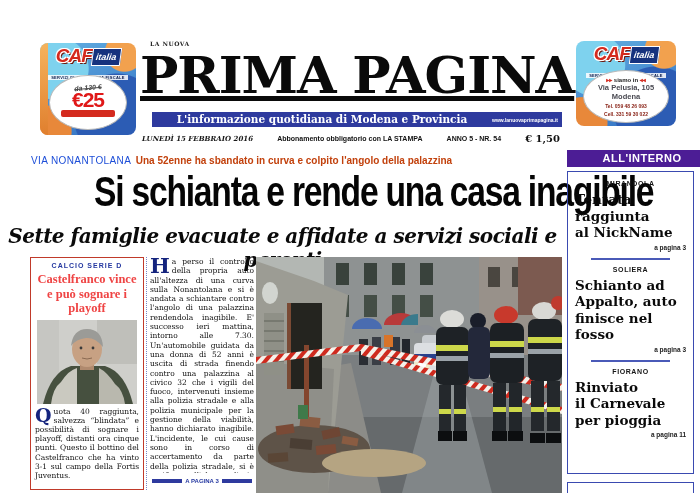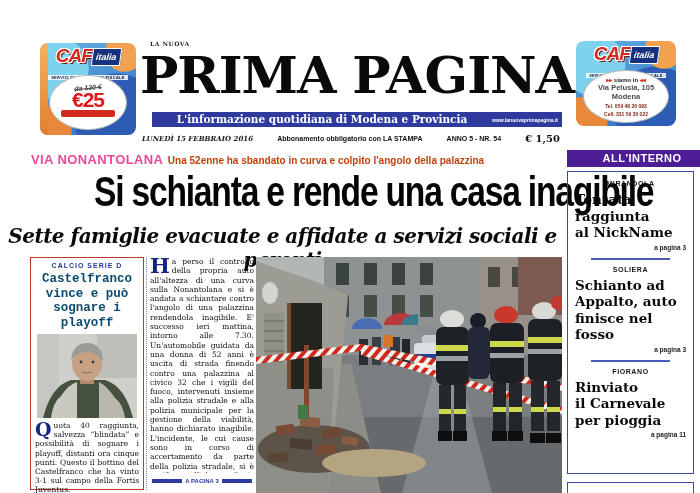--- a/index.html
+++ b/index.html
@@ -31,45 +31,45 @@
   .pricebanner{margin:2px auto 0;width:54px;height:7px;background:#d42a1e;border-radius:2px;}
   .oval-r{left:7px;top:29px;width:86px;height:53px;}
   .siamo{font-size:6px;font-weight:bold;color:#222;margin-top:6px;line-height:7px;}
   .siamo .arr{color:#d42a1e;font-size:6px;}
   .addr{font-size:7.5px;font-weight:bold;color:#4a4a52;line-height:8.5px;}
   .tel{font-size:5px;font-weight:bold;color:#8a2418;line-height:6px;margin-top:2px;}
 
   
   .overline{left:150px;top:40px;font-family:"DejaVu Serif",serif;font-size:6px;font-weight:bold;color:#222;letter-spacing:.5px;}
   .mast-title{left:140px;top:44px;width:422px;text-align:center;font-family:"DejaVu Serif",serif;font-weight:bold;
-    font-size:51px;line-height:62px;color:#0a0a0a;letter-spacing:-1px;white-space:nowrap;}
+    font-size:51px;line-height:62px;color:#0a0a0a;letter-spacing:-1px;white-space:nowrap;text-decoration:underline;}
   .tagline-bar{left:152px;top:112px;width:410px;height:15px;background:#2e3a9e;color:#fff;}
   .tagline{position:absolute;left:0;right:70px;top:0;height:22px;line-height:15px;text-align:center;
     font-family:"DejaVu Serif",serif;font-weight:bold;font-size:10.5px;}
   .website{position:absolute;right:4px;top:5px;font-size:5px;font-weight:bold;color:#fff;}
   .dateline{left:140px;top:130px;width:422px;height:16px;display:flex;align-items:center;justify-content:space-between;padding:0 2px;box-sizing:border-box;}
   .dl-date{font-family:"DejaVu Serif",serif;font-weight:bold;font-style:italic;font-size:7px;color:#1a1a1a;}
   .dl-sub{font-weight:bold;font-size:7px;color:#111;}
   .dl-issue{font-weight:bold;font-size:7px;color:#111;}
   .dl-price{font-family:"DejaVu Serif",serif;font-weight:bold;font-size:10px;color:#111;}
 
   
   .kicker{left:31px;top:150px;width:532px;white-space:nowrap;}
-  .kicker-tag{color:#ec4899;font-weight:bold;font-size:13px;letter-spacing:.4px;}
+  .kicker-tag{color:#1d4ed8;font-weight:normal;font-size:10px;letter-spacing:.4px;}
   .kicker-text{color:#c2410c;font-weight:bold;font-size:10px;}
   .headline{left:0;top:166px;width:565px;text-align:center;padding-left:24px;}
   .headline span{display:inline-block;white-space:nowrap;font-weight:bold;font-size:42px;letter-spacing:-1.5px;
     color:#050505;transform:scaleX(.8);transform-origin:50% 50%;line-height:52px;}
   .subheadline{left:0;top:224px;width:565px;text-align:center;font-family:"DejaVu Serif",serif;font-style:italic;
     font-weight:bold;font-size:20px;color:#0a0a0a;letter-spacing:-.5px;}
 
   
   .sports-box{left:30px;top:257px;width:114px;height:233px;border:1px solid #c03a2a;box-sizing:border-box;padding:4px 4px;}
   .sports-sec{color:#2437a0;font-weight:bold;font-size:7px;letter-spacing:1px;text-align:center;}
-  .sports-title{color:#0c4a6e;font-family:Liberation Mono, monospace;font-weight:bold;font-size:12.5px;line-height:14.5px;text-align:center;margin-top:3px;}
+  .sports-title{color:#ef4444;font-family:Liberation Serif, serif;font-weight:bold;font-size:12.5px;line-height:14.5px;text-align:center;margin-top:3px;}
   .portrait{display:block;margin:4px auto 3px;}
   .smallbody{font-family:"DejaVu Serif",serif;font-size:7.5px;line-height:9.2px;text-align:justify;color:#111;}
   .dc{float:left;font-family:"DejaVu Serif",serif;font-weight:bold;font-size:19px;line-height:17px;padding-right:2px;color:#15247e;}
 
   .colrule{left:146px;top:257px;height:233px;width:0;border-left:1px dotted #7a86c8;}
 
   
   .article{left:150px;top:257px;width:104px;height:216px;overflow:hidden;}
   .article-body{font-family:"DejaVu Serif",serif;font-size:7.5px;line-height:9.3px;text-align:justify;color:#0f0f0f;}
   .article .dc{font-size:21px;line-height:18px;}

